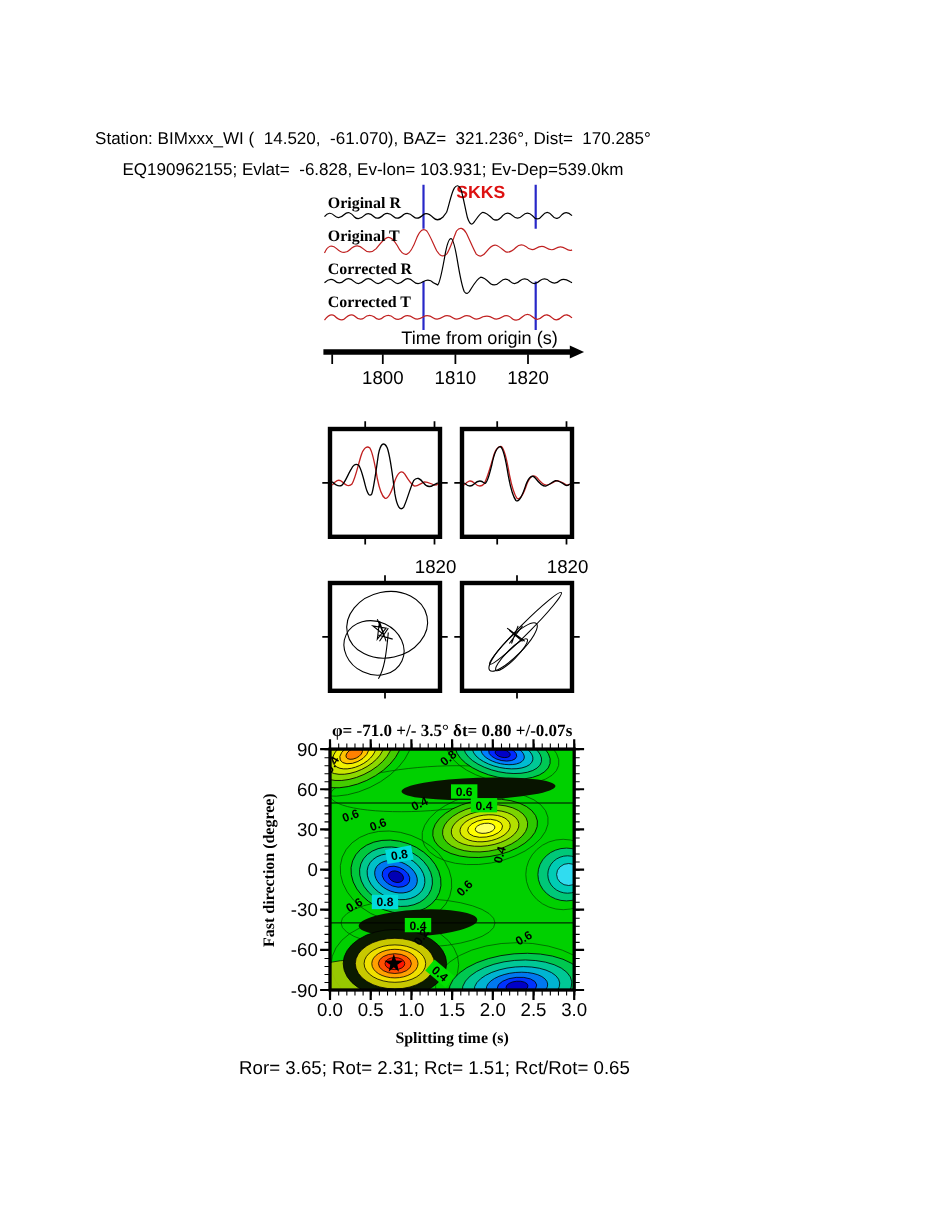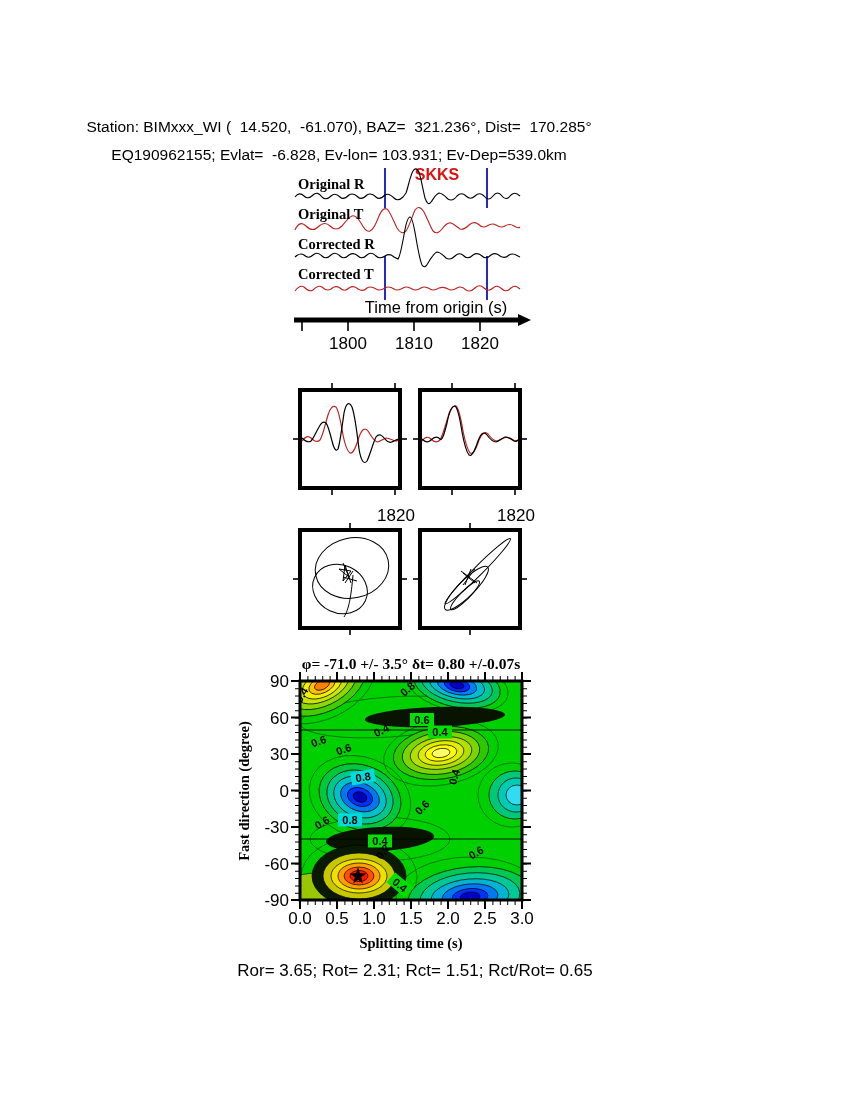--- a/index.html
+++ b/index.html
@@ -7,21 +7,21 @@
     width:850px;height:1100px;position:relative;background:#ffffff;
     font-family:"Liberation Sans",sans-serif;overflow:hidden;
   }
   .abs{position:absolute;}
   .hdr{
     left:0;top:0;width:678px;text-align:center;
     font-size:15.5px;color:#000;white-space:pre;
   }
   .summary{
     left:0;top:961px;width:790px;text-align:center;
-    font-size:17px;color:#000;white-space:pre;padding-left:20px;
+    font-size:17px;color:#000;white-space:pre;
   }
   svg text{font-family:"Liberation Sans",sans-serif;}
   .serifb{font-family:"Liberation Serif",serif;font-weight:bold;}
   .clab{font-size:11px;fill:#000;font-weight:bold;}
 </style>
 </head>
 <body>
 
 <div class="abs hdr" style="top:118px">Station: BIMxxx_WI (  14.520,  -61.070), BAZ=  321.236°, Dist=  170.285°</div>
 <div class="abs hdr" style="top:146px">EQ190962155; Evlat=  -6.828, Ev-lon= 103.931; Ev-Dep=539.0km</div>

